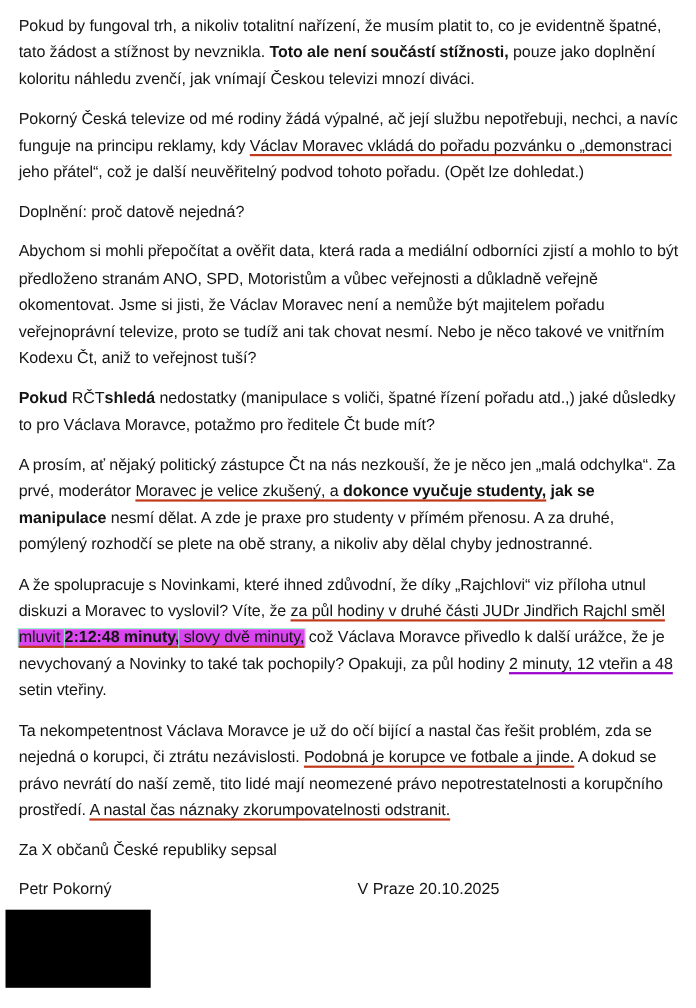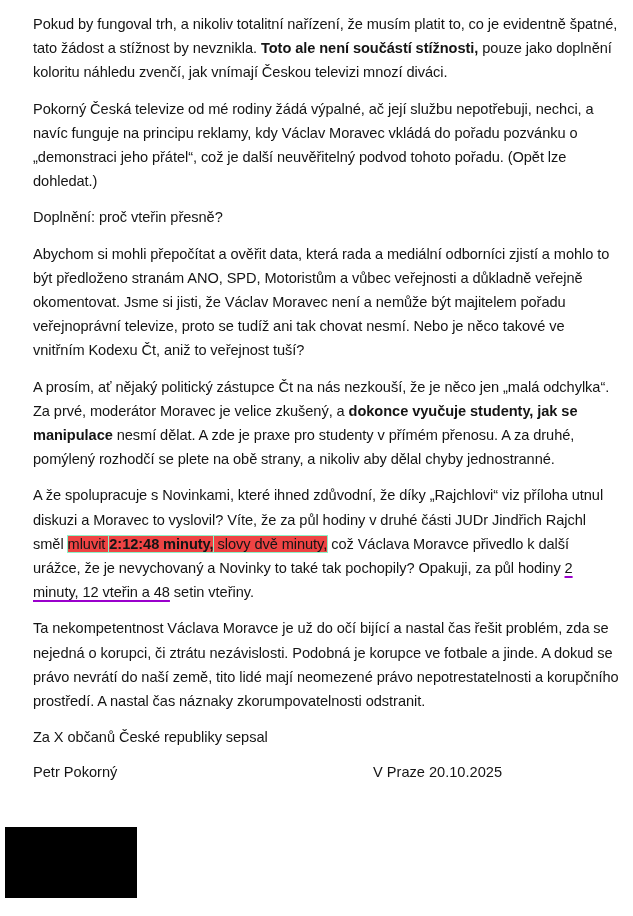--- a/index.html
+++ b/index.html
@@ -16,66 +16,66 @@
     font-family: "Liberation Sans", sans-serif;
     color: #0a0a0a;
   }
 
   #doc {
     position: absolute;
     left: 0; top: 0;
     width: 633px;
     height: 916px;
     box-sizing: border-box;
-    padding: 12px 14px 0 33px;
+    padding: 12px 14px 0 17px;
   }
 
   p.para {
     margin: 0 0 12px 0;
     font-size: 14.6px;
     line-height: 24.2px;
     text-align: left;
     letter-spacing: -0.05px;
     word-spacing: -0.1px;
     color: #141414;
   }
 
   p.para:last-of-type { margin-bottom: 0; }
 
   .b { font-weight: bold; }
 
   
   .u-red {
+    text-decoration: underline;
     text-decoration-color: #C0391B;
     text-decoration-thickness: 2.4px;
     text-underline-offset: 3px;
     text-decoration-skip-ink: none;
   }
   
   .u-purple {
     text-decoration: underline;
     text-decoration-color: #9A00CC;
     text-decoration-thickness: 2.4px;
     text-underline-offset: 3px;
     text-decoration-skip-ink: none;
     text-align: right;
   }
   
   .hl-green {
-    background-color: #ef4444;
+    background-color: #d946ef;
     box-shadow: 0 0 0 1px #8CF2C8;
   }
 
   .sig-row {
     display: flex;
     margin: 0;
     font-size: 14.6px;
     line-height: 24.2px;
     color: #141414;
-    gap: 32px;
   }
   .sig-name { width: 308px; flex: 0 0 308px; }
   .sig-place { flex: 1 1 auto; }
 
   .spacer-sm { height: 11px; }
 
   .redaction-box {
     position: absolute;
     left: 5px;
     top: 827px;
@@ -84,22 +84,23 @@
     background: #000000;
   }
 </style>
 </head>
 <body>
 
 <div id="doc">
   <div id="paragraphs">
       <p class="para"><span>Pokud by fungoval trh, a nikoliv totalitní nařízení, že musím platit to, co je evidentně špatné, tato žádost a stížnost by nevznikla. </span><span class="b">Toto ale není součástí stížnosti,</span><span> pouze jako doplnění koloritu náhledu zvenčí, jak vnímají Českou televizi mnozí diváci.</span></p>
       <p class="para"><span>Pokorný Česká televize od mé rodiny žádá výpalné, ač její službu nepotřebuji, nechci, a navíc funguje na principu reklamy, kdy </span><span class="u-red">Václav Moravec vkládá do pořadu pozvánku o „demonstraci</span><span> jeho přátel“, což je další neuvěřitelný podvod tohoto pořadu. (Opět lze dohledat.)</span></p>
-      <p class="para"><span>Doplnění: proč vteřin přesně?</span></p>
+      <p class="para"><span>Doplnění: proč datově nejedná?</span></p>
       <p class="para"><span>Abychom si mohli přepočítat a ověřit data, která rada a mediální odborníci zjistí a mohlo to být předloženo stranám ANO, SPD, Motoristům a vůbec veřejnosti a důkladně veřejně okomentovat. Jsme si jisti, že Václav Moravec není a nemůže být majitelem pořadu veřejnoprávní televize, proto se tudíž ani tak chovat nesmí. Nebo je něco takové ve vnitřním Kodexu Čt, aniž to veřejnost tuší?</span></p>
+      <p class="para"><span class="b">Pokud </span><span>RČT</span><span class="b">shledá</span><span> nedostatky (manipulace s voliči, špatné řízení pořadu atd.,) jaké důsledky to pro Václava Moravce, potažmo pro ředitele Čt bude mít?</span></p>
       <p class="para"><span>A prosím, ať nějaký politický zástupce Čt na nás nezkouší, že je něco jen „malá odchylka“. Za prvé, moderátor </span><span class="u-red">Moravec je velice zkušený, a </span><span class="b u-red">dokonce vyučuje studenty,</span><span class="b"> jak se manipulace</span><span> nesmí dělat. A zde je praxe pro studenty v přímém přenosu. A za druhé, pomýlený rozhodčí se plete na obě strany, a nikoliv aby dělal chyby jednostranné.</span></p>
       <p class="para"><span>A že spolupracuje s Novinkami, které ihned zdůvodní, že díky „Rajchlovi“ viz příloha utnul diskuzi a Moravec to vyslovil? Víte, že </span><span class="u-red">za půl hodiny v druhé části JUDr Jindřich Rajchl směl </span><span class="u-red hl-green">mluvit </span><span class="b u-red hl-green">2:12:48 minuty,</span><span class="u-red hl-green"> slovy dvě minuty,</span><span> což Václava Moravce přivedlo k další urážce, že je nevychovaný a Novinky to také tak pochopily? Opakuji, za půl hodiny </span><span class="u-purple">2 minuty, 12 vteřin a 48</span><span> setin vteřiny.</span></p>
       <p class="para"><span>Ta nekompetentnost Václava Moravce je už do očí bijící a nastal čas řešit problém, zda se nejedná o korupci, či ztrátu nezávislosti. </span><span class="u-red">Podobná je korupce ve fotbale a jinde.</span><span> A dokud se právo nevrátí do naší země, tito lidé mají neomezené právo nepotrestatelnosti a korupčního prostředí. </span><span class="u-red">A nastal čas náznaky zkorumpovatelnosti odstranit.</span></p>
       <p class="para"><span>Za X občanů České republiky sepsal</span></p>
     </div>
 
   <div class="spacer-sm"></div>
 
   <div class="sig-row">
     <span class="sig-name">Petr Pokorný</span>

